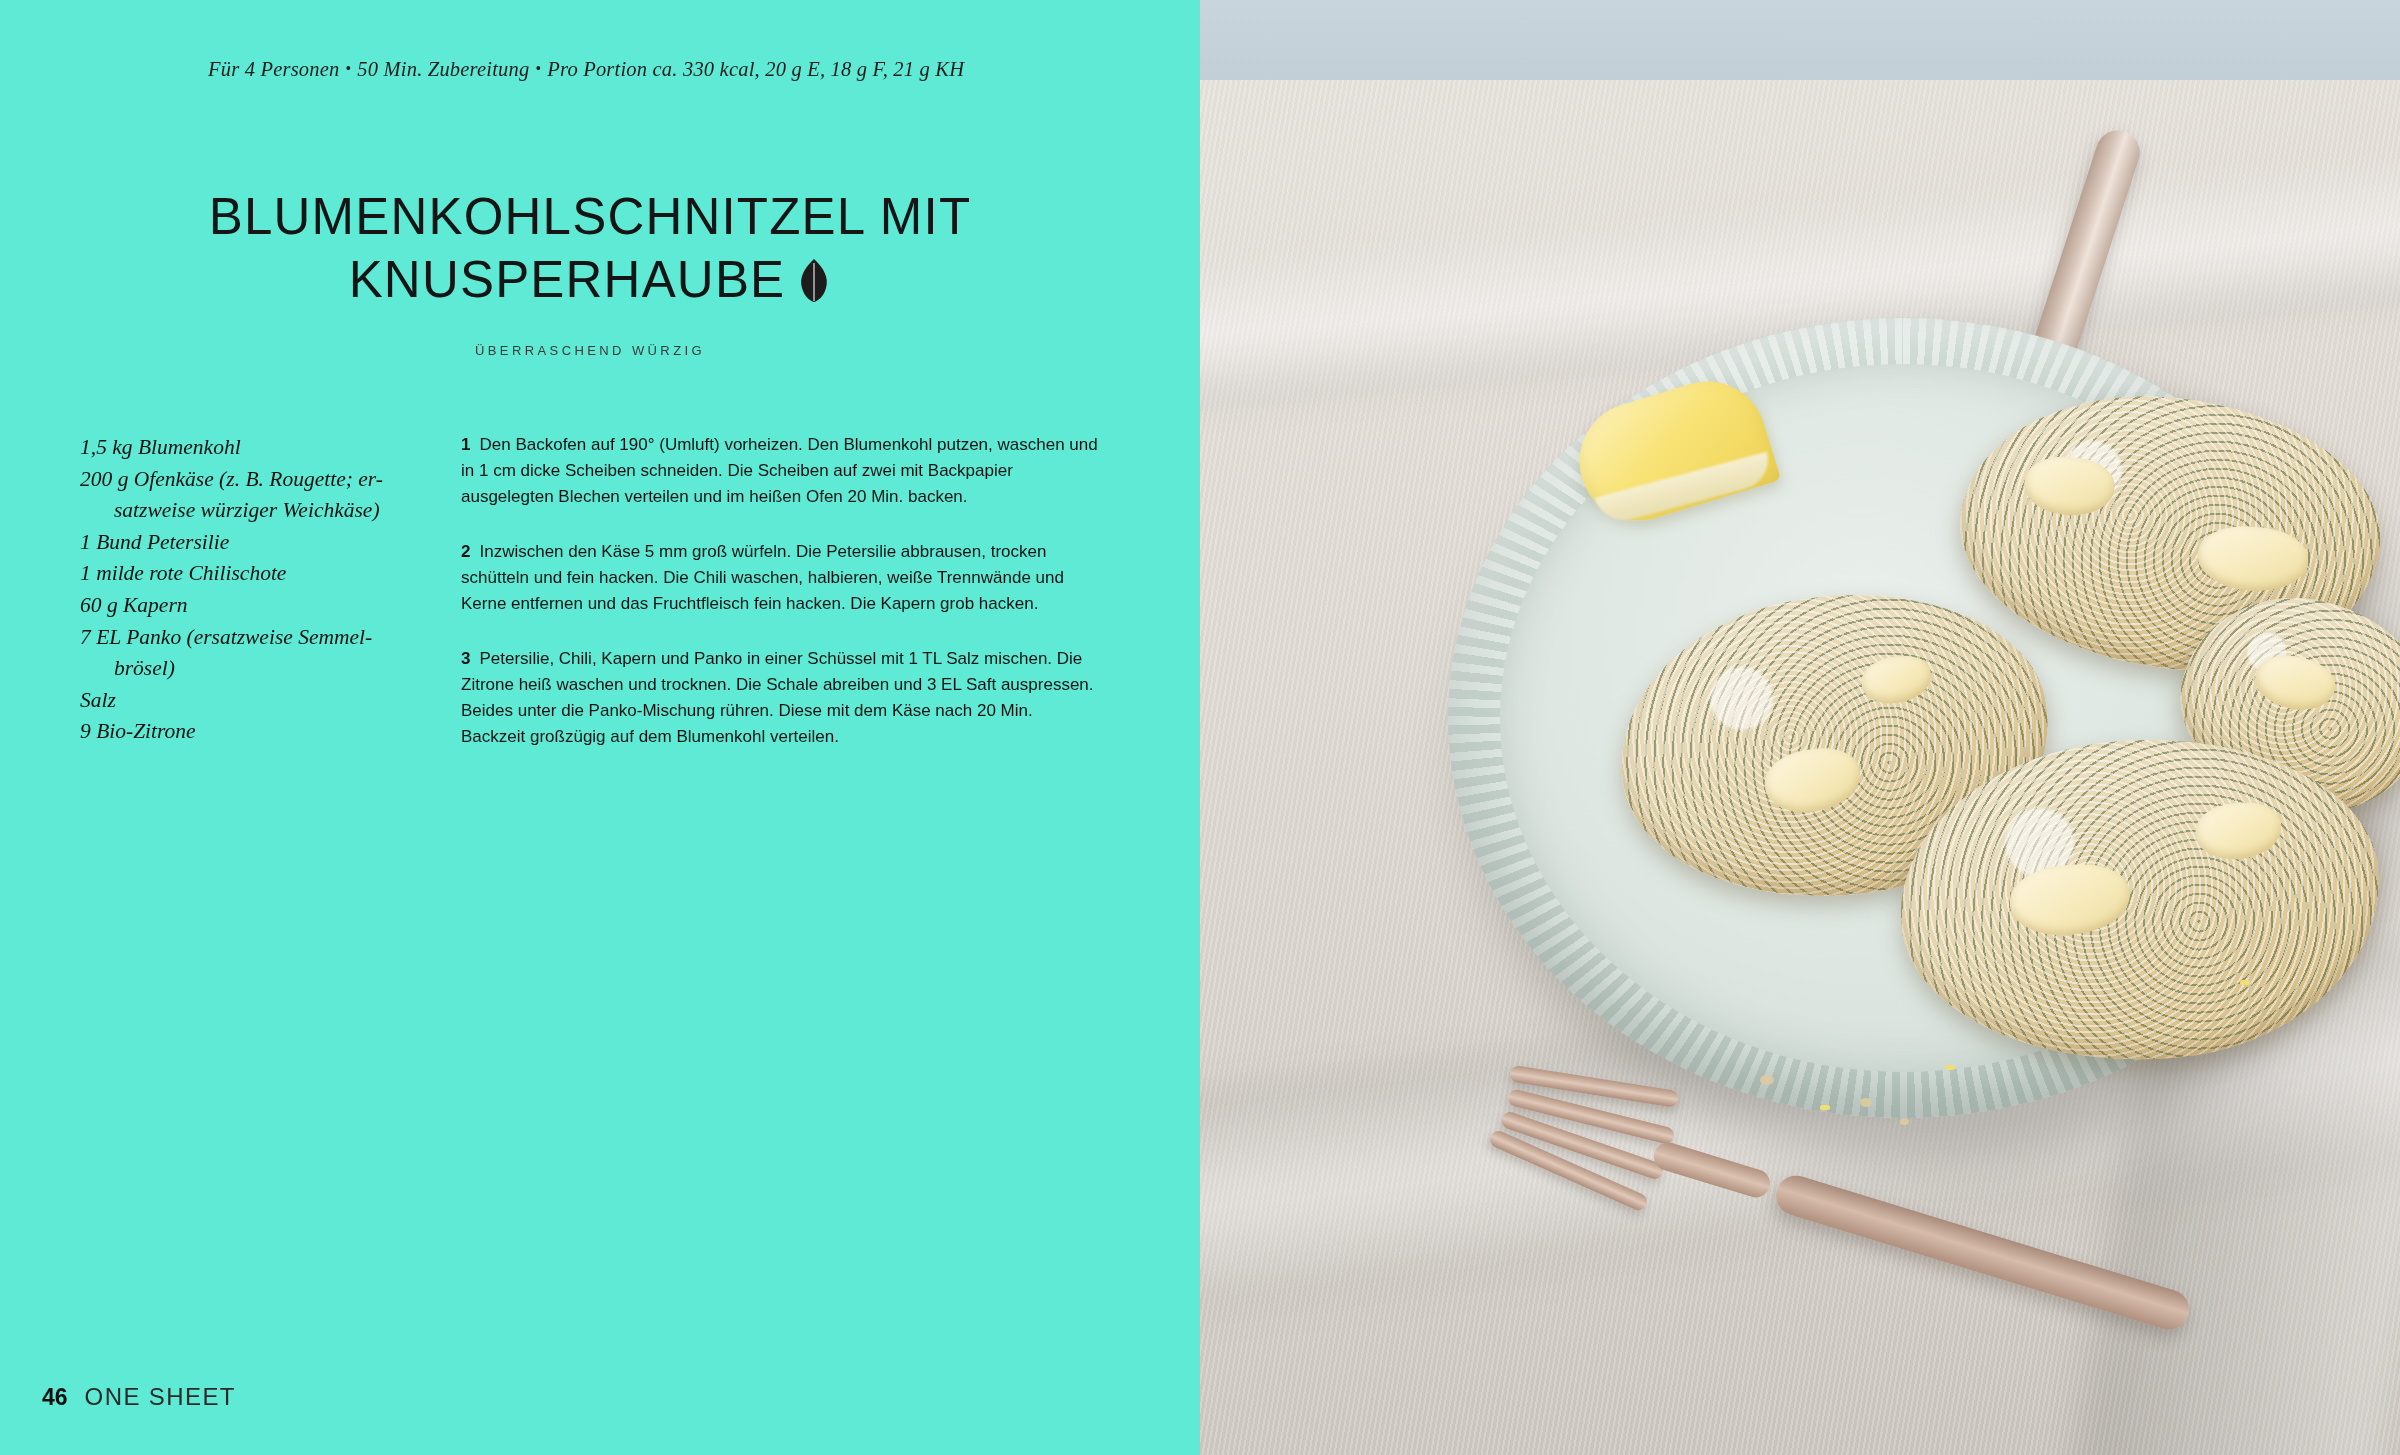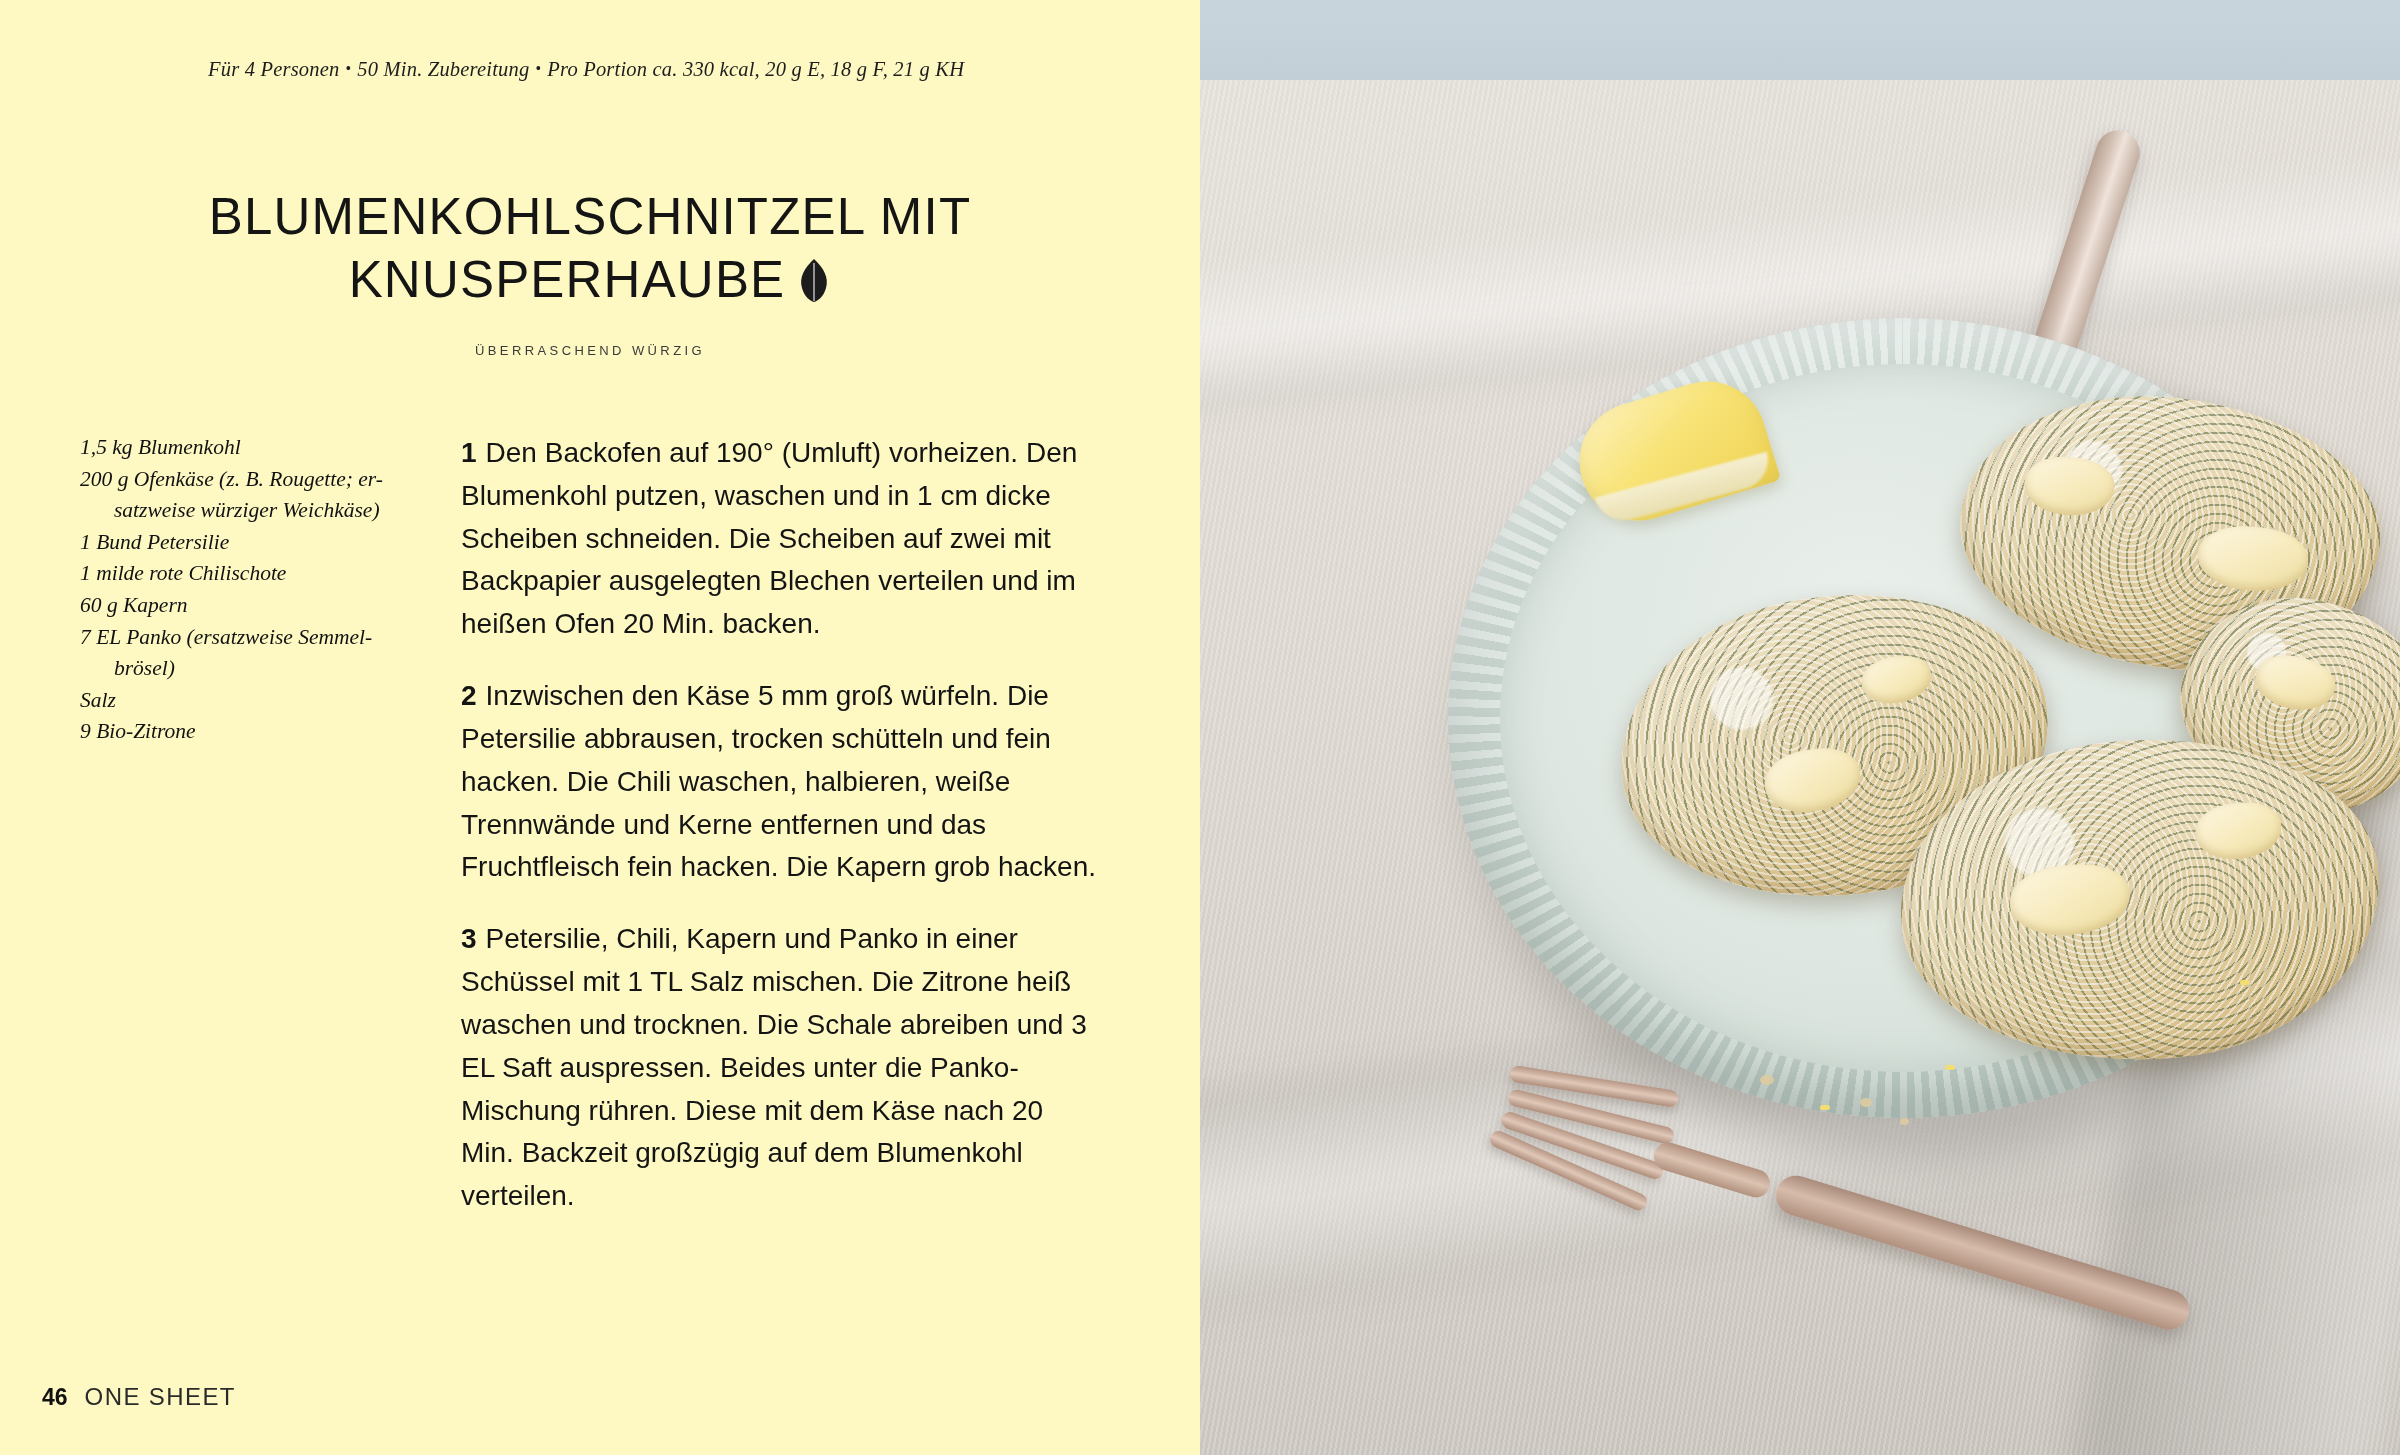--- a/index.html
+++ b/index.html
@@ -18,21 +18,21 @@
     position: relative;
     width: 2400px;
     height: 1455px;
     display: flex;
   }
   
   .page-left {
     position: relative;
     width: 1200px;
     height: 1455px;
-    background: #fef9c3;
+    background: #5eead4;
     box-sizing: border-box;
   }
   .meta-line {
     position: absolute;
     left: 208px;
     top: 58px;
     font-family: "Liberation Serif", serif;
     font-style: italic;
     font-size: 20.5px;
     letter-spacing: 0.2px;
@@ -98,21 +98,21 @@
     padding-left: 0;
     text-indent: 0;
   }
   .ingredients .ing .cont {
     display: block;
     padding-left: 34px;
   }
   .steps {
     width: 640px;
     font-family: "Liberation Sans", sans-serif;
-    font-size: 28px;
+    font-size: 17px;
     line-height: 1.53;
     color: #141414;
   }
   .step {
     margin: 0 0 29px 0;
     text-align: left;
   }
   .step:last-child { margin-bottom: 0; }
   .step-num {
     font-weight: 700;

